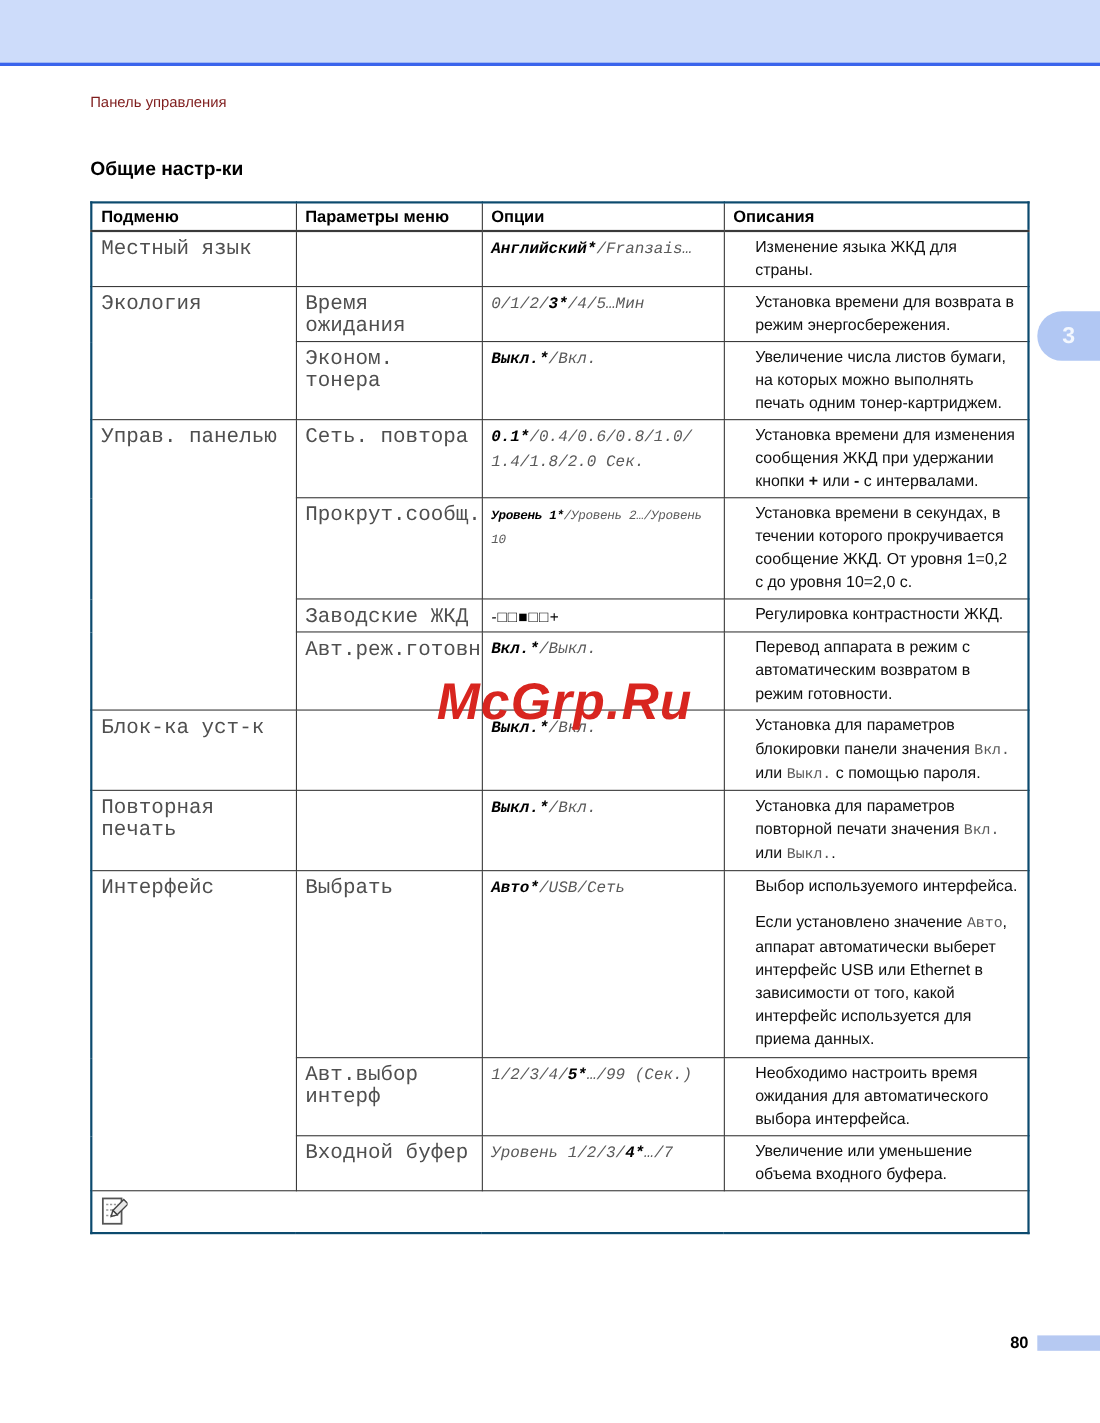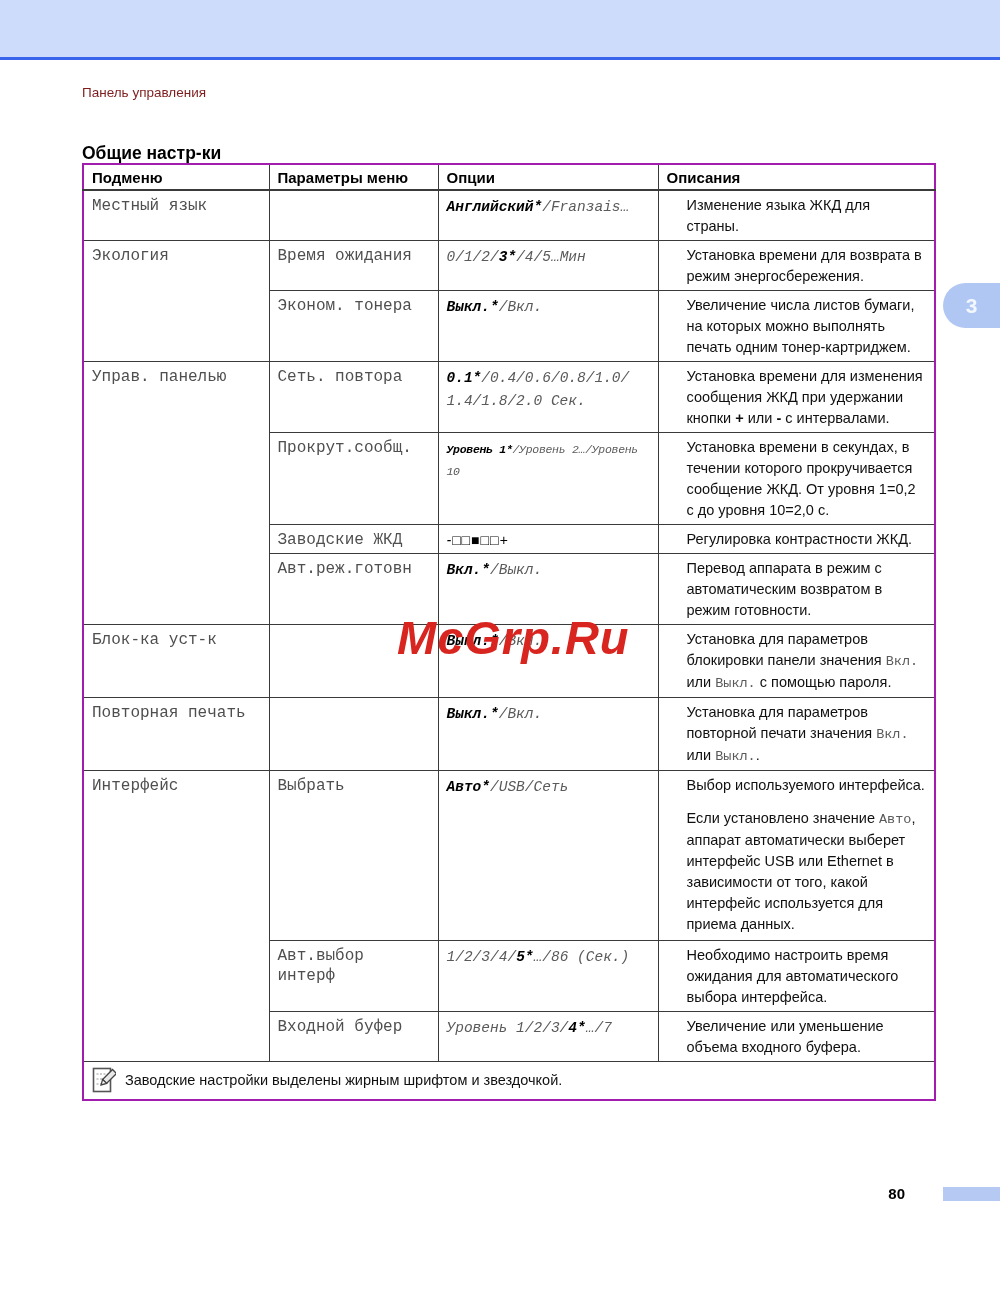--- a/index.html
+++ b/index.html
@@ -20,34 +20,34 @@
     position:absolute; left:82px; top:143px;
     font-size:17.5px; font-weight:bold; color:#000;
   }
   .side-tab {
     position:absolute; top:283px; right:0; width:57px; height:45px;
     background:var(--tab,#b1c7f3); border-radius:23px 0 0 23px;
     display:flex; align-items:center; justify-content:center;
     color:#f3f7fe; font-size:21px; font-weight:bold;
   }
   table.settings {
-    position:absolute; left:82px; top:163px; width:852px;
+    position:absolute; left:82px; top:183px; width:852px;
     border-collapse:collapse; table-layout:fixed;
-    border:2px solid #a21caf;
+    border:2px solid #0c4a6e;
   }
   .settings th, .settings td {
     border:1px solid #3a3a3a; vertical-align:top; padding:3px 8px;
     overflow:hidden;
   }
   .settings th {
     font-size:15px; font-weight:bold; text-align:left; color:#000;
     padding-top:4px;
   }
   td.c1, td.c2 {
-    font-family:"Liberation Mono", monospace; font-size:16px; line-height:20px;
+    font-family:"Liberation Mono", monospace; font-size:19px; line-height:20px;
     color:#4f4f4f; padding-top:5px;
   }
   td.opt .seg {
     font-family:"Liberation Mono", monospace; font-size:14.5px; color:#5a5a5a;font-style:italic;
   }
   td.opt .seg-b { font-weight:bold; color:#000; }
   td.opt .seg-sq {
     font-family:"Liberation Sans", sans-serif; color:#000; font-size:14px; letter-spacing:1px;
   }
   td.opt-small .seg { font-size:11.5px; letter-spacing:-0.3px; }
@@ -64,22 +64,22 @@
   }
   .note-wrap { display:flex; align-items:center; gap:9px; }
   .note-text { font-size:14.5px; color:#101010; }
   .watermark {
     position:absolute; left:397px; top:610px;
     font-size:47px; font-style:italic; font-weight:bold;
     color:var(--wm,#d8251f); letter-spacing:1px; z-index:5;
     font-family:"Liberation Sans", sans-serif;
   }
   .footer {
-    position:absolute; top:1185px; right:0;
-    display:flex; align-items:center;gap:30px;
+    position:absolute; top:1212px; right:0;
+    display:flex; align-items:center;
   }
   .page-number { font-size:15px; font-weight:bold; color:#000; margin-right:8px; }
   .footer-bar { width:57px; height:14px; background:var(--bar,#b6c9f2); }
 </style>
 </head>
 <body>
 
 <div class="topbar"></div>
 
 <div class="breadcrumb">Панель управления</div>
@@ -200,21 +200,21 @@
           <div class="rp"><span class="seg seg-b">Авто*</span><span class="seg">/USB/Сеть</span></div>
         </td>
       <td class="desc">
           <div class="rp"><span class="seg">Выбор используемого интерфейса.</span></div>
           <div class="rp"><span class="seg">Если установлено значение </span><span class="seg seg-m">Авто</span><span class="seg">, аппарат автоматически выберет интерфейс USB или Ethernet в зависимости от того, какой интерфейс используется для приема данных.</span></div>
         </td>
     </tr>
     <tr style="height:65px">
       <td class="c2">Авт.выбор интерф</td>
       <td class="opt">
-          <div class="rp"><span class="seg">1/2/3/4/</span><span class="seg seg-b">5*</span><span class="seg">…/86 (Сек.)</span></div>
+          <div class="rp"><span class="seg">1/2/3/4/</span><span class="seg seg-b">5*</span><span class="seg">…/99 (Сек.)</span></div>
         </td>
       <td class="desc">
           <div class="rp"><span class="seg">Необходимо настроить время ожидания для автоматического выбора интерфейса.</span></div>
         </td>
     </tr>
     <tr style="height:46px">
       <td class="c2">Входной буфер</td>
       <td class="opt">
           <div class="rp"><span class="seg">Уровень 1/2/3/</span><span class="seg seg-b">4*</span><span class="seg">…/7</span></div>
         </td>
@@ -230,21 +230,20 @@
               <rect x="1.5" y="2.5" width="17" height="23" fill="#ffffff" stroke="#555" stroke-width="1.6"></rect>
               <line x1="4.5" y1="8" x2="15.5" y2="8" stroke="#999" stroke-width="1.2" stroke-dasharray="2,1.5"></line>
               <line x1="4.5" y1="13" x2="15.5" y2="13" stroke="#999" stroke-width="1.2" stroke-dasharray="2,1.5"></line>
               <line x1="4.5" y1="18" x2="12.5" y2="18" stroke="#999" stroke-width="1.2" stroke-dasharray="2,1.5"></line>
               <g transform="rotate(45 14 14)">
                 <rect x="11.2" y="2" width="5.6" height="14" fill="#e8e8e8" stroke="#444" stroke-width="1.3"></rect>
                 <polygon points="11.2,16 16.8,16 14,21 " fill="#fff" stroke="#444" stroke-width="1.3"></polygon>
               </g>
             </svg>
           </span>
-          <span class="note-text">Заводские настройки выделены жирным шрифтом и звездочкой.</span>
         </div>
       </td>
     </tr>
   </tbody>
 </table>
 
 <div class="watermark">McGrp.Ru</div>
 
 <div class="footer">
   <span class="page-number">80</span>

